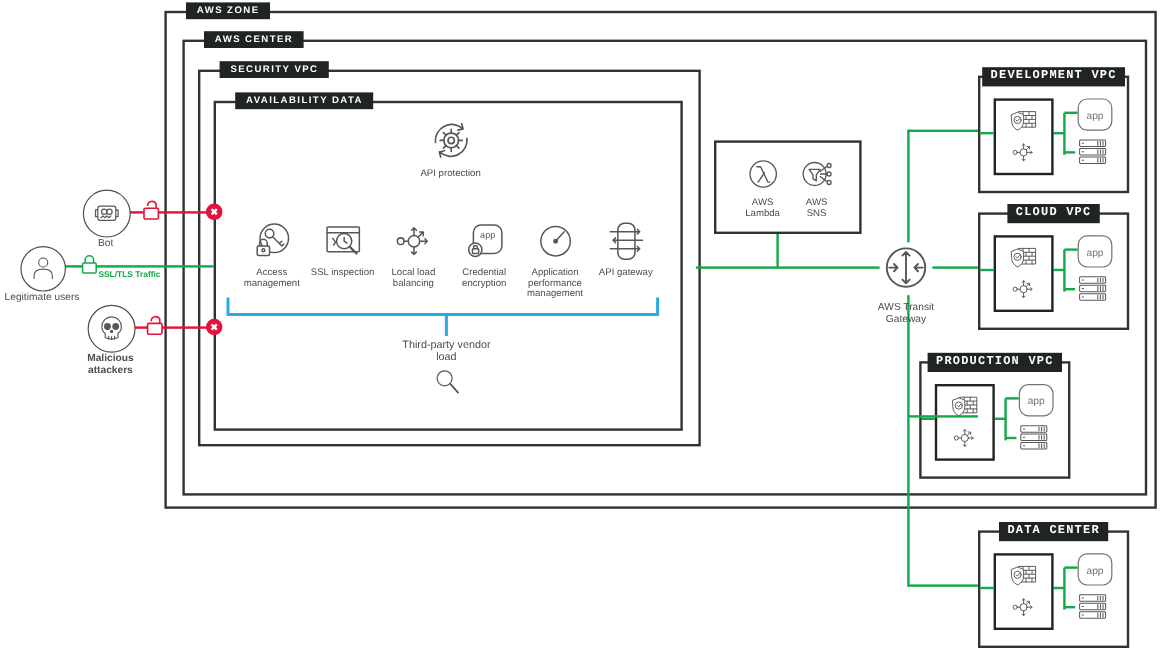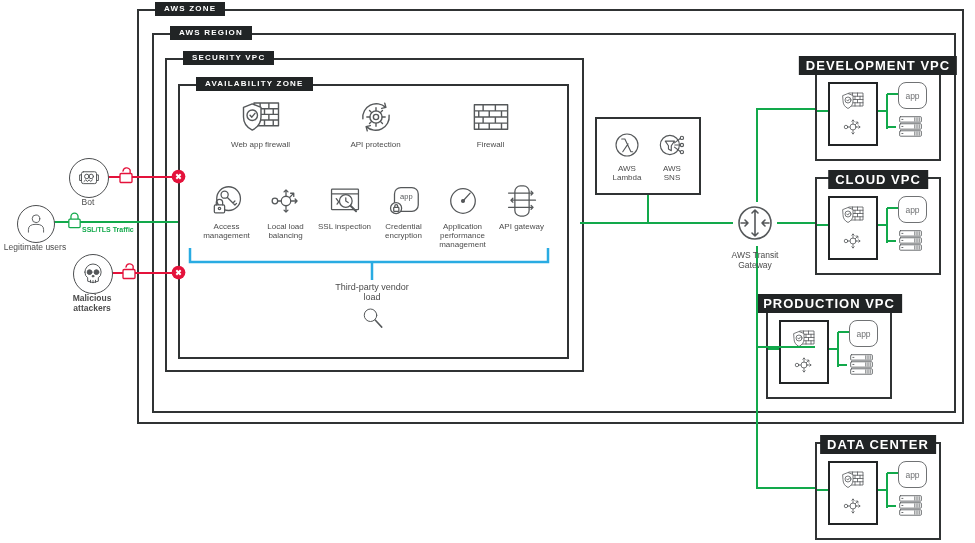--- a/index.html
+++ b/index.html
@@ -15,21 +15,21 @@
   .lbl{position:absolute;color:#4c4c4c;font-size:8.5px;line-height:1.15;text-align:center;z-index:4;}
   .ic{stroke:currentColor;fill:none;stroke-width:1.6;stroke-linecap:round;stroke-linejoin:round;color:#55585a;}
   .tools{position:absolute;display:flex;z-index:4;}
   .tool{flex:1;display:flex;flex-direction:column;align-items:center;}
   .t1{width:42px;height:42px;}
   .t2{width:38px;height:38px;}
   .tlabel{font-size:8px;line-height:1.12;color:#4c4c4c;text-align:center;margin-top:3px;}
   .actor{position:absolute;border:1.8px solid #4c4e50;border-radius:50%;background:#fff;
          display:flex;align-items:center;justify-content:center;z-index:4;}
   .vpc{position:absolute;width:122px;height:94px;border:2px solid #303334;background:#fff;z-index:2;}
-  .vpc .badge{top:-9px;left:50%;transform:translateX(-50%);font-size:13px;letter-spacing:1px;padding:3px 7px;}
+  .vpc .badge{top:-9px;left:50%;transform:translateX(-50%);font-size:10px;letter-spacing:1px;padding:3px 7px;font-family:Liberation Mono, monospace;}
   .vpc .inner{position:absolute;left:11px;top:17px;width:46px;height:60px;border:2.5px solid #212425;
          background:#fff;display:flex;flex-direction:column;align-items:center;justify-content:center;gap:2px;z-index:3;}
   .vpc .appbox{position:absolute;left:81px;top:17px;width:27px;height:25px;border:1.5px solid #707274;
          border-radius:8px;background:#fff;display:flex;align-items:center;justify-content:center;
          font-size:8.5px;color:#707274;z-index:3;}
   .vpc .srv{position:absolute;left:78px;top:49px;width:31px;height:26px;z-index:3;}
   .vpc .hline,.vpc .vline{z-index:2;}
   .fixed{position:absolute;z-index:4;}
 </style>
 </head>
@@ -179,67 +179,55 @@
         <circle cx="12" cy="12" r="11" fill="#e4123b" stroke="none"></circle>
         <path d="M8.5 8.5 L15.5 15.5 M15.5 8.5 L8.5 15.5" stroke="#fff" stroke-width="3.2"></path>
       </symbol>
     </defs>
   </svg>
 
   <div class="box" style="left:137px;top:9px;width:823px;height:411px;"></div>
   <div class="badge" style="left:155px;top:2px;">AWS ZONE</div>
 
   <div class="box" style="left:152px;top:33px;width:800px;height:376px;"></div>
-  <div class="badge" style="left:170px;top:26px;">AWS REGION</div>
+  <div class="badge" style="left:170px;top:26px;">AWS CENTER</div>
 
   <div class="box" style="left:165px;top:58px;width:415px;height:310px;"></div>
   <div class="badge" style="left:183px;top:51px;">SECURITY VPC</div>
 
   <div class="box" style="left:178px;top:84px;width:387px;height:271px;"></div>
-  <div class="badge" style="left:196px;top:77px;">AVAILABILITY ZONE</div>
+  <div class="badge" style="left:196px;top:77px;">AVAILABILITY DATA</div>
 
   <div class="tools" style="left:203px;top:96px;width:345px;">
-    <div class="tool">
-      <svg class="ic t1">
-          <use href="#sym-shield-wall"></use>
-        </svg>
-      <div class="tlabel">Web app firewall</div>
-    </div>
     <div class="tool">
       <svg class="ic t1">
           <use href="#sym-api-mgmt"></use>
         </svg>
       <div class="tlabel">API protection</div>
     </div>
-    <div class="tool">
-      <svg class="ic t1">
-          <use href="#sym-wall"></use>
-        </svg>
-      <div class="tlabel">Firewall</div>
-    </div>
   </div>
 
   <div class="tools" style="left:197px;top:182px;width:354px;">
     <div class="tool">
       <svg class="ic t2">
           <use href="#sym-key-lock"></use>
         </svg>
       <div class="tlabel">Access management</div>
     </div>
     <div class="tool">
       <svg class="ic t2">
+          <use href="#sym-ssl-inspect"></use>
+        </svg>
+      <div class="tlabel">SSL inspection</div>
+    </div>
+    <div class="tool">
+      <svg class="ic t2">
           <use href="#sym-node-arrows"></use>
         </svg>
       <div class="tlabel">Local load balancing</div>
-    </div>
-    <div class="tool">
-      <svg class="ic t2">
-          <use href="#sym-ssl-inspect"></use>
-        </svg>
-      <div class="tlabel">SSL inspection</div>
     </div>
     <div class="tool">
       <svg class="ic t2">
           <use href="#sym-app-lock"></use>
         </svg>
       <div class="tlabel">Credential encryption</div>
     </div>
     <div class="tool">
       <svg class="ic t2">
           <use href="#sym-gauge"></use>
@@ -255,21 +243,21 @@
   </div>
 
   <svg class="fixed" style="left:188px;top:246px;" width="364" height="36">
     <path d="M2 2 V16 H360 V2 M184 16 V34" fill="none" stroke="#29abe2" stroke-width="2.5"></path>
   </svg>
   <div class="lbl" style="left:327px;top:282px;width:90px;font-size:9px;">Third-party vendor load</div>
   <svg class="ic fixed" style="left:358px;top:304px;" width="30" height="30">
       <use href="#sym-magnifier"></use>
     </svg>
 
-  <div class="box" style="left:595px;top:117px;width:106px;height:78px;border-width:2.5px;display:flex;justify-content:center;gap:6px;padding-top:9px;box-sizing:border-box;background:#fff;z-index:4;">
+  <div class="box" style="left:595px;top:117px;width:123px;height:78px;border-width:2.5px;display:flex;justify-content:center;gap:6px;padding-top:9px;box-sizing:border-box;background:#fff;z-index:4;">
     <div style="display:flex;flex-direction:column;align-items:center;width:42px;">
       <svg class="ic" width="34" height="34">
           <use href="#sym-lambda"></use>
         </svg>
       <div class="tlabel" style="width:42px;">AWS Lambda</div>
     </div>
     <div style="display:flex;flex-direction:column;align-items:center;width:36px;">
       <svg class="ic" width="34" height="34">
           <use href="#sym-sns"></use>
         </svg>

